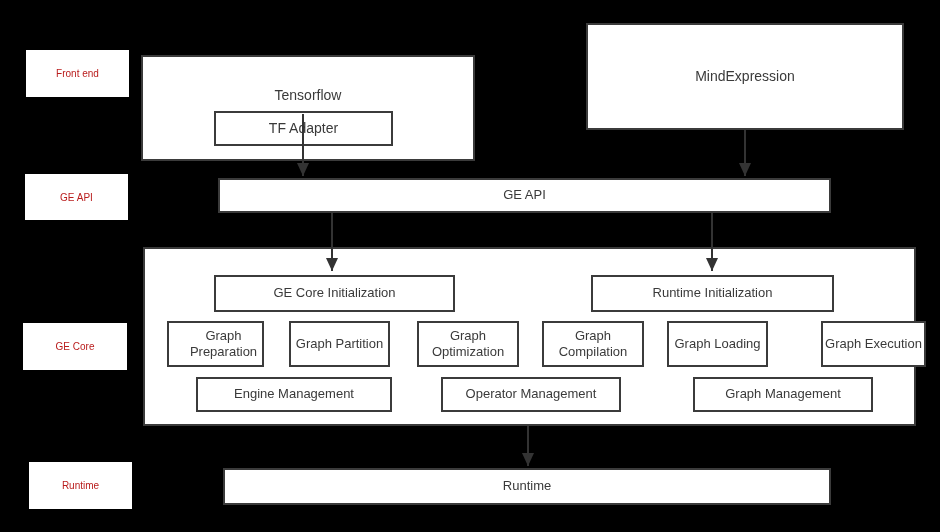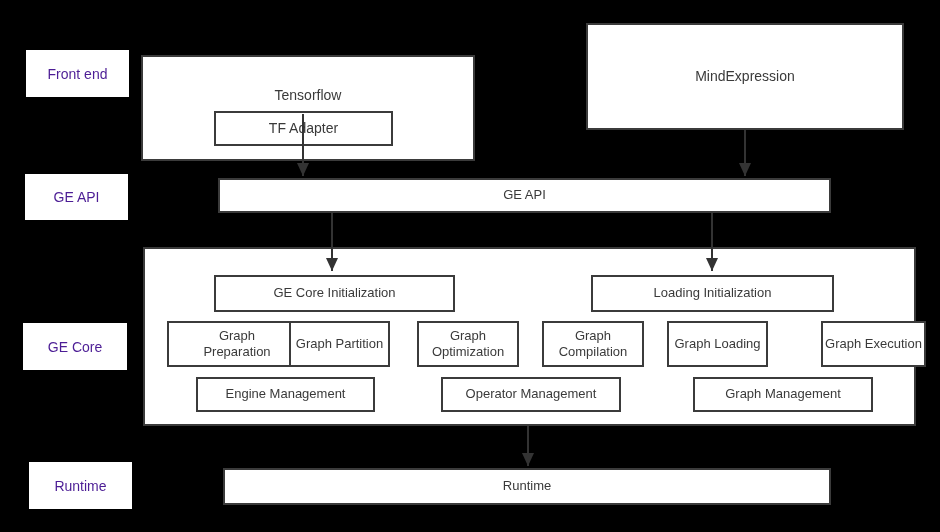--- a/index.html
+++ b/index.html
@@ -10,48 +10,48 @@
   }
   
   .box{
     position:absolute;box-sizing:border-box;background:#ffffff;
     border:2px solid #3b3b3b;display:flex;align-items:center;justify-content:center;
     text-align:center;font-size:13px;line-height:1.25;color:#3a3a3a;
   }
   .side-label{
     position:absolute;box-sizing:border-box;background:#ffffff;border:none;
     display:flex;align-items:center;justify-content:center;
-    font-size:14px;color:#4c1d95;
+    font-size:10px;color:#b91c1c;
   }
   
   #lbl-frontend{left:26px;top:50px;width:103px;height:47px;}
   #tensorflow{left:141px;top:23px;width:334px;height:106px;display:block;margin-top:32px;}
   #tensorflow .box-title{
     position:absolute;top:30px;left:0;width:100%;text-align:center;font-size:14px;
   }
   #tf-adapter{left:71px;top:54px;width:179px;height:35px;font-size:14px;text-align:center;}
   #mindexpression{left:586px;top:23px;width:318px;height:107px;font-size:14px;}
   
   #lbl-geapi{left:25px;top:174px;width:103px;height:46px;}
   #geapi-bar{left:218px;top:178px;width:613px;height:35px;}
   
   #lbl-gecore{left:23px;top:323px;width:104px;height:47px;}
   #gecore{left:143px;top:247px;width:773px;height:179px;display:block;}
   #gecore .box{position:absolute;}
   #gecore-init{left:69px;top:26px;width:241px;height:37px;}
   #session-init{left:446px;top:26px;width:243px;height:37px;}
   .mod{top:72px;height:46px;}
-  #mod-preparation{left:22px;width:124px;padding-left:16px;}
+  #mod-preparation{left:22px;width:97px;padding-left:16px;}
   #mod-partition{left:144px;width:101px;}
   #mod-optimization{left:272px;width:102px;}
   #mod-compilation{left:397px;width:102px;}
   #mod-loading{left:522px;width:101px;}
   #mod-execution{left:676px;width:105px;}
   .mgmt{top:128px;height:35px;}
-  #mgmt-engine{left:51px;width:179px;}
+  #mgmt-engine{left:51px;width:196px;}
   #mgmt-operator{left:296px;width:180px;}
   #mgmt-graph{left:548px;width:180px;}
   
   #lbl-runtime{left:29px;top:462px;width:103px;height:47px;}
   #runtime-bar{left:223px;top:468px;width:608px;height:37px;}
   
   .arrow{position:absolute;width:2px;background:#333333;z-index:5;}
   .arrow::after{
     content:"";position:absolute;bottom:0;left:50%;transform:translateX(-50%);
     width:0;height:0;border-left:6px solid transparent;border-right:6px solid transparent;
@@ -85,21 +85,21 @@
 
   <div class="box" id="geapi-bar">
     <span>GE API</span>
   </div>
 
   <div class="box" id="gecore">
     <div class="box" id="gecore-init">
       <span>GE Core Initialization</span>
     </div>
     <div class="box" id="session-init">
-      <span>Loading Initialization</span>
+      <span>Runtime Initialization</span>
     </div>
 
     <div class="box mod" id="mod-preparation">
       <span>Graph Preparation</span>
     </div>
     <div class="box mod" id="mod-partition">
       <span>Graph Partition</span>
     </div>
     <div class="box mod" id="mod-optimization">
       <span>Graph Optimization</span>

